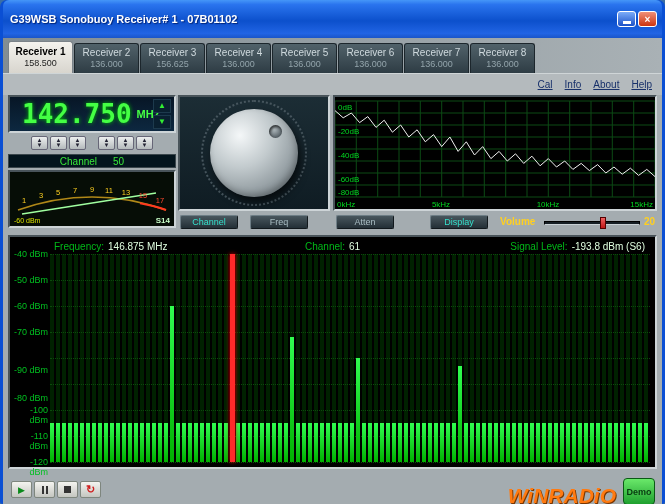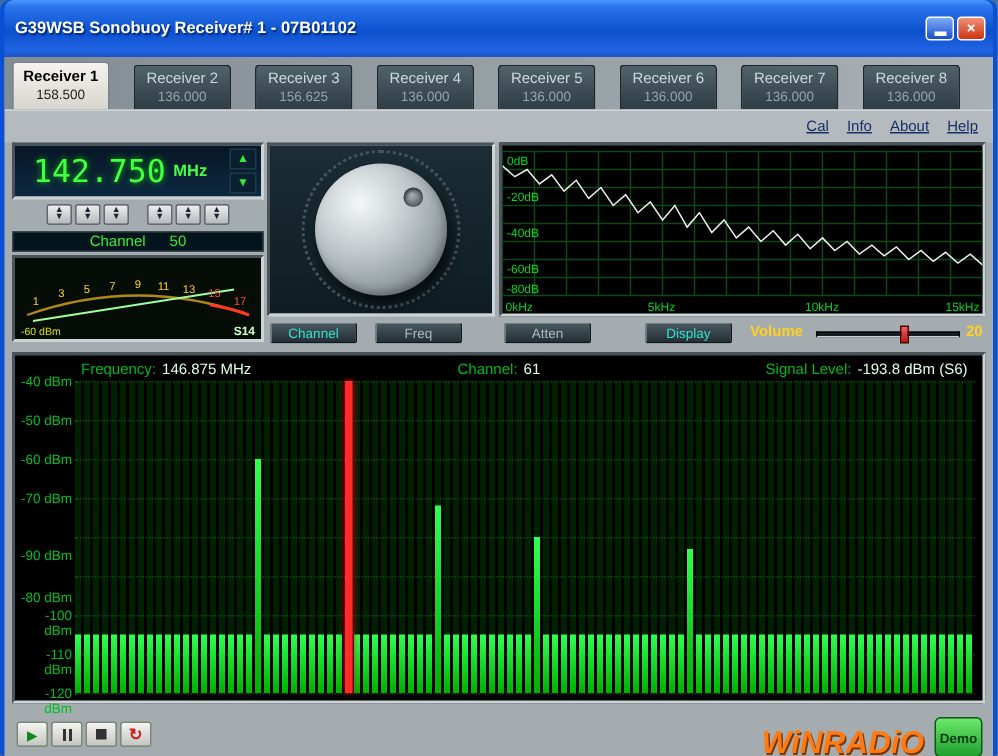--- a/index.html
+++ b/index.html
@@ -17,41 +17,41 @@
     display:flex;align-items:center;justify-content:center;cursor:pointer;
     color:#fff;font-size:10px;font-weight:bold}
   .btn-min{background:linear-gradient(#7cacf8,#1a50c8)}
   .btn-min i{display:block;width:8px;height:3px;background:#fff;margin-top:7px}
   .btn-close{background:linear-gradient(#f09078,#cc3410)}
   .app{position:relative;height:476px;background:#a4acb0;overflow:hidden}
 
   
   .tabstrip{position:absolute;left:0;right:0;top:0;height:35px;
     background:linear-gradient(90deg,#828d93,#a9b1b5)}
-  .tabs{position:absolute;left:5px;top:3px;display:flex;gap:16px}
+  .tabs{position:absolute;left:5px;top:3px;display:flex;gap:1px}
   .tab{width:65px;height:30px;margin-top:2px;cursor:pointer;
     background:linear-gradient(#51626a,#2e3c44);border:1px solid #1c262c;border-bottom:none;
     border-radius:3px 3px 0 0;display:flex;flex-direction:column;align-items:center;justify-content:center}
   .tab .t1{font-size:10px;color:#cfd9dd;line-height:12px}
   .tab .t2{font-size:9px;color:#93a4ab;line-height:11px}
   .tab.active{margin-top:0;height:32px;background:linear-gradient(#f4f3ee,#d8d5ce);border-color:#7a8288}
   .tab.active .t1{color:#000;font-weight:bold}
   .tab.active .t2{color:#222}
   .linkbar{position:absolute;left:0;right:0;top:35px;height:22px;background:#b4babd;
     border-top:1px solid #cfd5d7;display:flex;justify-content:flex-end;align-items:center;
     gap:12px;padding-right:10px}
   .linkbar a{font-size:10px;color:#17306a;text-decoration:underline;cursor:pointer}
 
   .dkpanel{position:absolute;background:#0d1d28;border:2px solid;
     border-color:#49545a #cdd4d7 #cdd4d7 #49545a}
 
   
   .lcd{left:5px;top:57px;width:168px;height:38px;
     background:linear-gradient(#071626,#0d2840);display:flex;align-items:center;padding-left:12px}
-  .lcd-value{font-family:"DejaVu Sans Mono",monospace;font-weight:normal;font-size:21px;
+  .lcd-value{font-family:"DejaVu Sans Mono",monospace;font-weight:bold;font-size:26px;
     color:#44ff44;text-shadow:0 0 4px #00c000}
   .lcd-unit{font-size:11px;color:#44ff44;margin-left:5px;font-weight:bold}
   .lcd-arrows{position:absolute;right:3px;top:2px;bottom:2px;width:18px;
     display:flex;flex-direction:column;gap:2px}
   .lcd-arrows button{flex:1;background:#0a2030;border:1px solid #1d3a4d;color:#33ee33;
     font-size:8px;line-height:8px;display:flex;align-items:center;justify-content:center;cursor:pointer}
 
   .stepper{position:absolute;top:98px;width:17px;height:14px;cursor:pointer;
     background:linear-gradient(#eceeee,#b4babc);border:1px solid #667;border-radius:2px;
     display:flex;flex-direction:column;align-items:center;justify-content:center;

